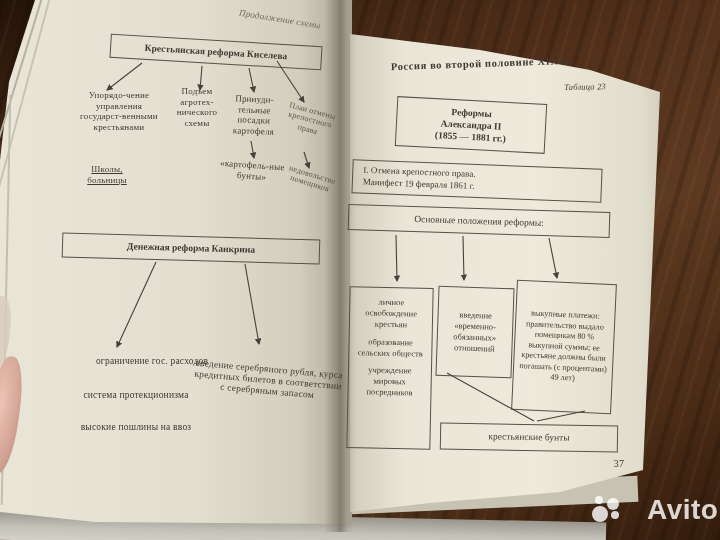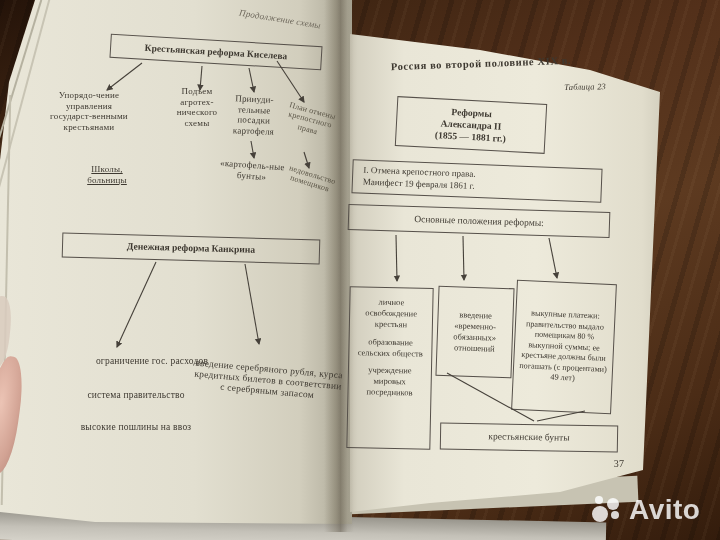--- a/index.html
+++ b/index.html
@@ -25,21 +25,21 @@
   .finger1{left:-11px;top:356px;width:30px;height:118px;border-radius:45%;transform:rotate(8deg);
     background:radial-gradient(ellipse at 35% 40%,#ecc4b5,#d2a394 65%,#ba8a7c);}
   .finger2{left:-12px;top:296px;width:22px;height:72px;border-radius:45%;transform:rotate(6deg);
     background:#d9cbbe;opacity:.85;}
   .spine{left:324px;top:0;width:30px;height:532px;
     background:linear-gradient(90deg,rgba(70,60,40,0) 0%,rgba(70,60,40,.28) 40%,rgba(50,40,25,.36) 55%,rgba(70,60,40,.10) 78%,rgba(0,0,0,0) 100%);}
   .t{position:absolute;text-align:center;line-height:1.18;letter-spacing:.2px;}
   .bx{position:absolute;border:1px solid #56504a;display:flex;flex-direction:column;
     align-items:center;justify-content:center;text-align:center;line-height:1.28;box-sizing:border-box;}
   .conn{left:0;top:0;pointer-events:none;}
-  .wm{left:592px;top:494px;display:flex;align-items:center;gap:5px;opacity:.82;
+  .wm{left:592px;top:494px;display:flex;align-items:center;gap:23px;opacity:.82;
     font-family:"Liberation Sans",sans-serif;font-weight:bold;color:#ffffff;}
   .wm-logo{position:relative;width:32px;height:32px;}
   .wm-logo i{position:absolute;border-radius:50%;background:#fff;}
   .wc1{left:3px;top:2px;width:8px;height:8px;}
   .wc2{left:15px;top:4px;width:12px;height:12px;}
   .wc3{left:0px;top:12px;width:16px;height:16px;}
   .wc4{left:19px;top:17px;width:8px;height:8px;}
   .wm-text{font-size:28px;letter-spacing:.5px;}
   .z1{z-index:1}.z2{z-index:2}.z3{z-index:3}.z4{z-index:4}.z5{z-index:5}.z6{z-index:6}.z7{z-index:7}.z8{z-index:8}.z9{z-index:9}
 </style>
@@ -59,35 +59,35 @@
   <div class="abs edge-line el2 z4"></div>
   <div class="abs edge-line el3 z4"></div>
   <div class="abs finger2 z5"></div>
   <div class="abs finger1 z5"></div>
   <div class="abs spine z6"></div>
 
   <div class="t z7" style="left:220px;top:14px;width:120px;font-size:9px;font-style:italic;color:#6e685c;transform:rotate(9deg);">Продолжение схемы</div>
 
   <div class="bx z7" style="left:110px;top:40px;width:212px;height:24px;font-size:9.5px;font-weight:bold;transform:rotate(3.4deg);">Крестьянская реформа Киселева</div>
 
-  <div class="t z7" style="left:50px;top:90px;width:78px;font-size:9px;">Упорядо-чение управления государст-венными крестьянами</div>
+  <div class="t z7" style="left:80px;top:90px;width:78px;font-size:9px;">Упорядо-чение управления государст-венными крестьянами</div>
   <div class="t z7" style="left:76px;top:164px;width:62px;font-size:9px;text-decoration:underline;">Школы, больницы</div>
 
   <div class="t z7" style="left:164px;top:86px;width:66px;font-size:9px;">Подъем агротех-нического схемы</div>
 
   <div class="t z7" style="left:221px;top:94px;width:66px;font-size:9px;transform:rotate(2deg);">Принуди-тельные посадки картофеля</div>
   <div class="t z7" style="left:214px;top:160px;width:76px;font-size:9px;transform:rotate(4deg);">«картофель-ные бунты»</div>
 
   <div class="t z7" style="left:283px;top:106px;width:54px;font-size:8px;color:#5a5446;transform:rotate(15deg);">План отмены крепостного права</div>
   <div class="t z7" style="left:284px;top:170px;width:54px;font-size:8px;color:#5a5446;transform:rotate(17deg);">недовольство помещиков</div>
 
   <div class="bx z7" style="left:62px;top:236px;width:258px;height:25px;font-size:9.5px;font-weight:bold;transform:rotate(1.6deg);">Денежная реформа Канкрина</div>
 
   <div class="t z7" style="left:82px;top:356px;width:140px;font-size:9.5px;">ограничение гос. расходов</div>
-  <div class="t z7" style="left:66px;top:390px;width:140px;font-size:9.5px;">система правительство</div>
+  <div class="t z7" style="left:66px;top:390px;width:140px;font-size:9.5px;">система протекционизма</div>
   <div class="t z7" style="left:58px;top:422px;width:156px;font-size:9.5px;">высокие пошлины на ввоз</div>
   <div class="t z7" style="left:192px;top:364px;width:152px;font-size:9.5px;transform:rotate(5deg);">введение серебряного рубля, курса кредитных билетов в соответствии с серебряным запасом</div>
 
   <div class="t z7" style="left:360px;top:58px;width:242px;font-size:10.5px;font-weight:bold;letter-spacing:.6px;transform:rotate(-2deg);">Россия во второй половине XIX в.</div>
   <div class="t z7" style="left:520px;top:82px;width:86px;font-size:8.5px;font-style:italic;text-align:right;transform:rotate(-1deg);">Таблица 23</div>
 
   <div class="bx z7" style="left:396px;top:100px;width:150px;height:50px;font-size:9.5px;font-weight:bold;border-width:1.4px;transform:rotate(3deg);">
     <div>Реформы</div>
     <div>Александра II</div>
     <div>(1855 — 1881 гг.)</div>

